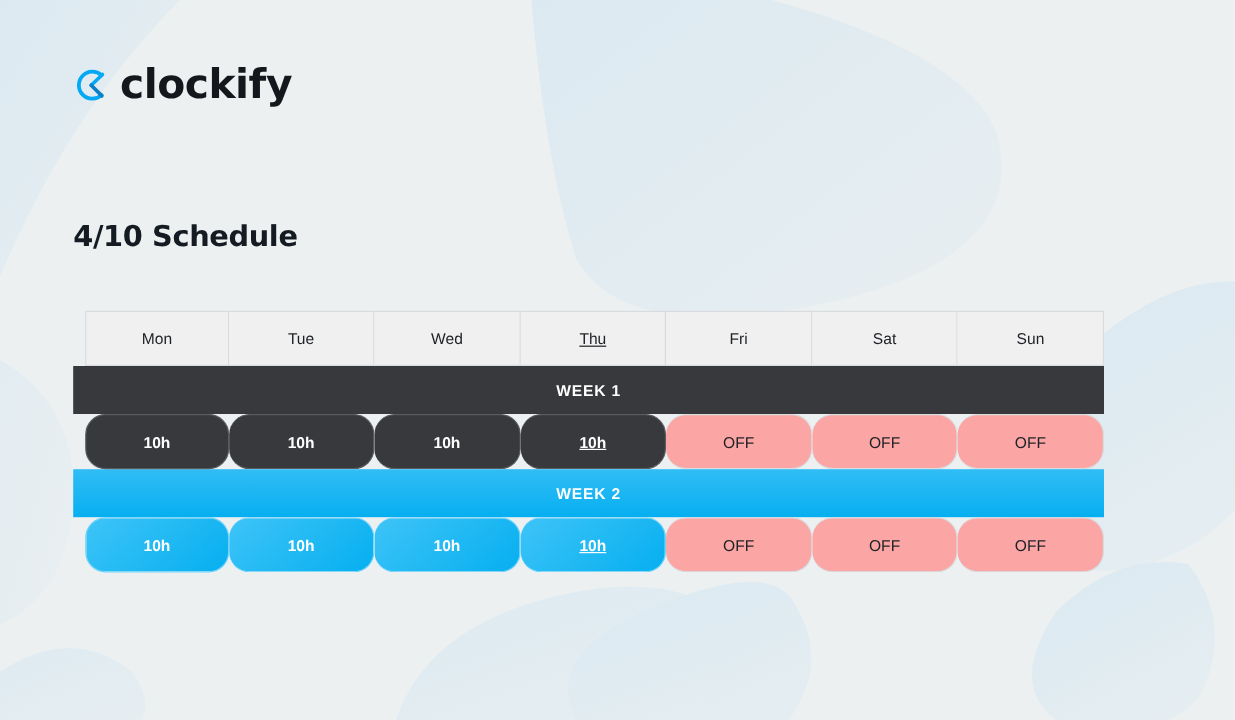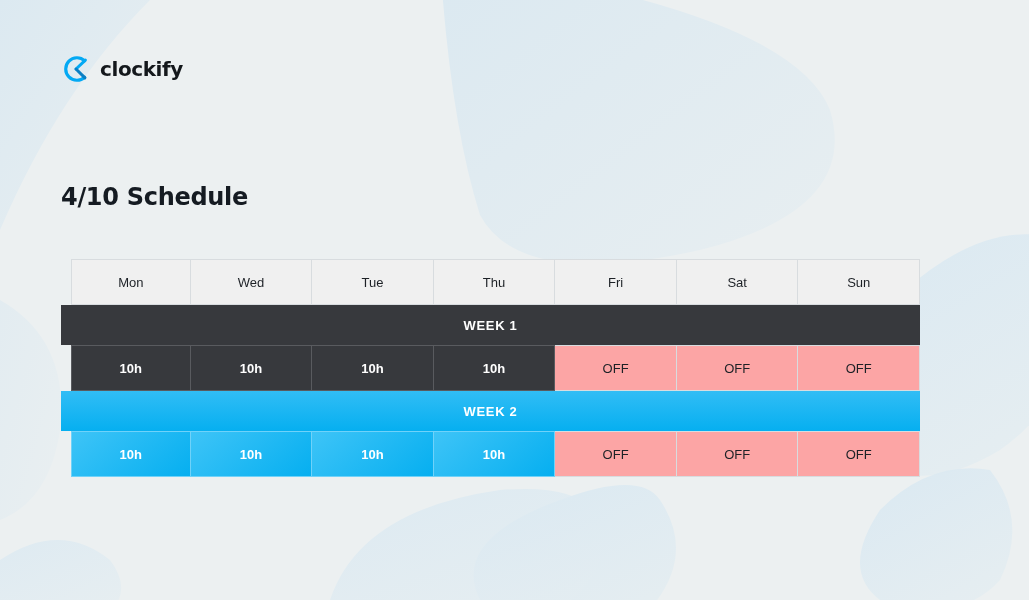--- a/index.html
+++ b/index.html
@@ -38,21 +38,21 @@
   .logo {
     position: absolute;
     left: 61px;
     top: 54px;
     display: flex;
     align-items: center;
     gap: 9px;
   }
   .logo-mark { display: block; }
   .logo-word {
-    font-size: 20px;
+    font-size: 34px;
     font-weight: 700;
     letter-spacing: -0.4px;
     color: #14181c;
     line-height: 1;
     font-family: "DejaVu Sans", sans-serif;
   }
 
   
   .page-title {
     position: absolute;
@@ -109,20 +109,21 @@
   .banner-dark { background: #37393d; }
   .banner-blue { background: linear-gradient(180deg, #31bdf5 0%, #06aff0 100%); }
 
   
   .row-data { height: 46px; }
   .row-data .cell {
     display: flex;
     align-items: center;
     justify-content: center;
     font-size: 13px;
+    border-radius: 17px;
   }
 
   .cell-dark {
     background: #37393d;
     color: #ffffff;
     font-weight: 700;
     border: 1px solid #595b5f;
     border-left: none;
   }
   .cell-dark:first-child { border-left: 1px solid #595b5f; }
@@ -141,21 +142,21 @@
     color: #1d2126;
     font-weight: 400;
     border: 1px solid #d8dcdf;
     border-left: none;
   }
 
   
   .c0 { width: 121px; }
   .c1 { width: 123px; }
   .c2 { width: 123px; }
-  .c3 { width: 123px; }
+  .c3 { width: 123px; text-decoration: underline; }
   .c4 { width: 123px; }
   .c5 { width: 123px; }
   .c6 { width: 123px; }
 </style>
 </head>
 <body>
 
 <svg id="bg-decor" viewBox="0 0 1029 600" xmlns="http://www.w3.org/2000/svg">
   <defs>
     <linearGradient id="blobA" x1="0" y1="0" x2="1" y2="1">
@@ -200,22 +201,22 @@
     </svg>
     <span class="logo-word">clockify</span>
   </div>
 
   <h1 class="page-title">4/10 Schedule</h1>
 
   <div class="schedule">
 
     <div class="row row-header">
       <div class="cell c0">Mon</div>
+      <div class="cell c1">Tue</div>
       <div class="cell c2">Wed</div>
-      <div class="cell c1">Tue</div>
       <div class="cell c3">Thu</div>
       <div class="cell c4">Fri</div>
       <div class="cell c5">Sat</div>
       <div class="cell c6">Sun</div>
     </div>
 
     <div class="row-banner banner-dark">WEEK 1</div>
 
     <div class="row row-data">
       <div class="cell c0 cell-dark">10h</div>

